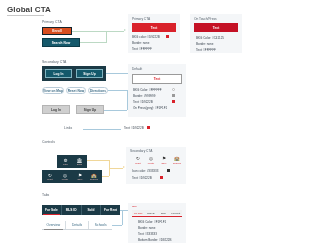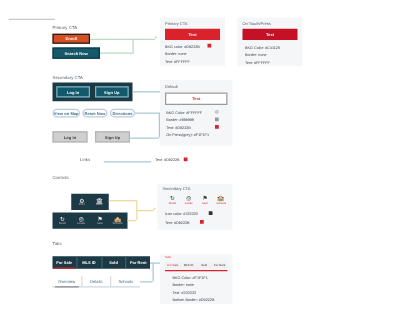--- a/index.html
+++ b/index.html
@@ -90,20 +90,21 @@
   .minitab { flex:1; display:flex; align-items:center; justify-content:center; font-size:2.3px; color:#333; white-space:nowrap; }
   .minitab.active { color: #d9222b; }
   .minitab-underline { position: absolute; height: 1px; background: #d9222b; }
   .card-minilabel { position:absolute; font-size:2.2px; color:#d9222b; }
 </style>
 </head>
 <body>
 
 <div id="page">
 
+  <div class="page-title">Global CTA</div>
   <div class="title-rule"></div>
 
   <div class="sec-label" style="left:42px; top:20px;">Primary CTA</div>
 
   <div class="btn btn-enroll" style="left:42px; top:27px; width:30px; height:8px;">
     <span>Enroll</span>
   </div>
   <div class="btn btn-search" style="left:42px; top:38px; width:38px; height:9px;">
     <span>Search Now</span>
   </div>

